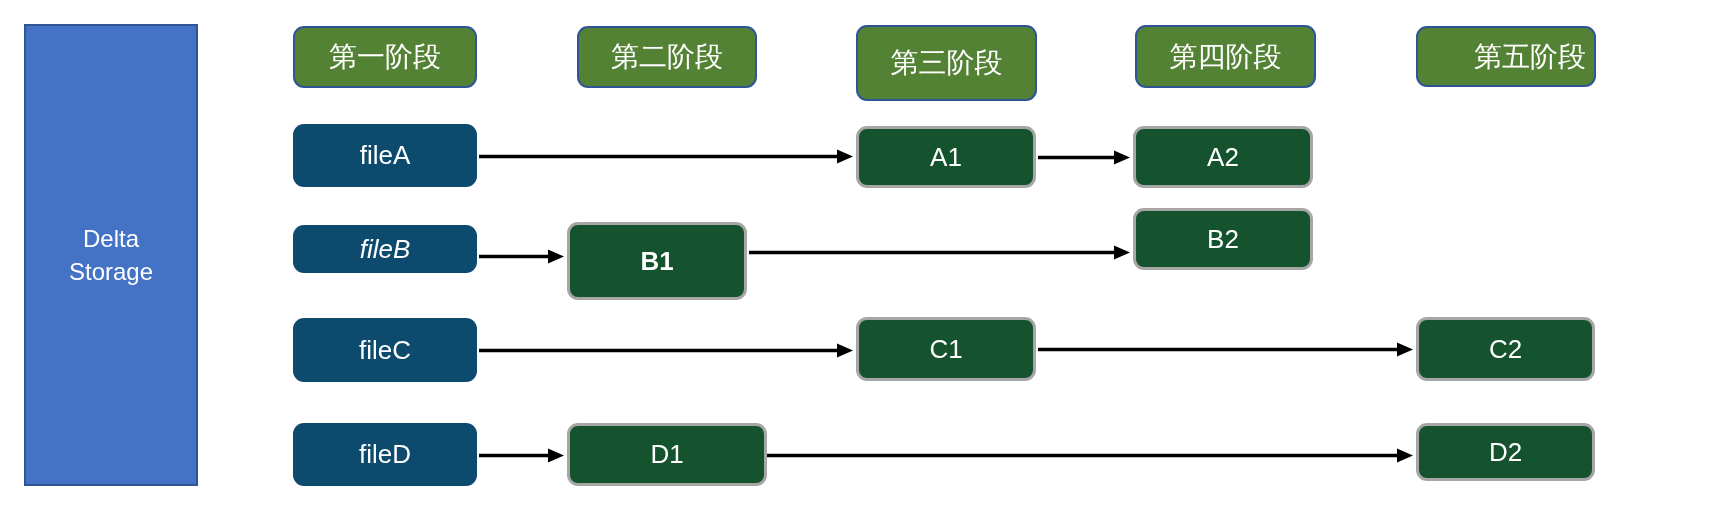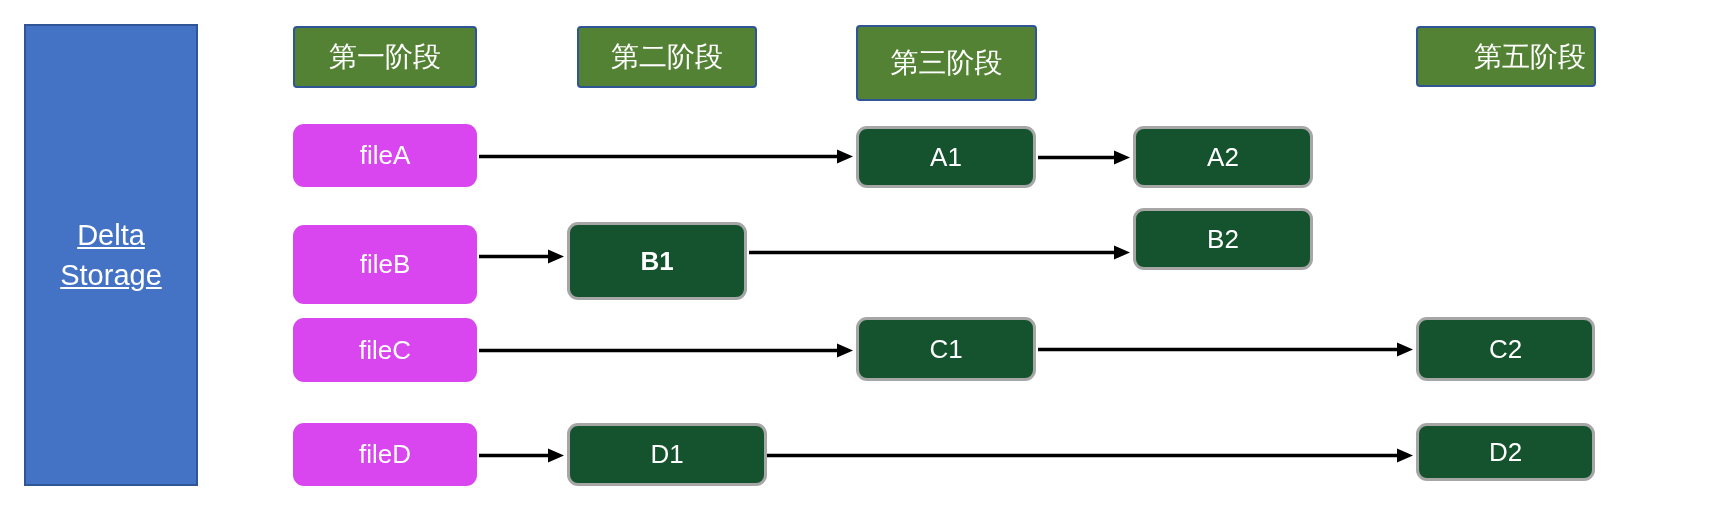--- a/index.html
+++ b/index.html
@@ -21,33 +21,32 @@
     align-items: center;
     justify-content: center;
     box-sizing: border-box;
     color: #ffffff;
     text-align: center;
     user-select: none;
   }
   .storage-box {
     background: #4472C4;
     border: 2px solid #2F5597;
-    font-size: 29px;
+    font-size: 24px;
     line-height: 1.38;
     padding: 0 18px;
-    text-decoration: underline;
   }
   .stage-box {
     background: #548235;
     border: 2.5px solid #2F5597;
-    border-radius: 4px;
+    border-radius: 11px;
     font-size: 28px;
   }
   .file-box {
-    background: #d946ef;
+    background: #0c4a6e;
     border-radius: 11px;
     font-size: 26px;
   }
   .version-box {
     background: #14532d;
     border: 3px solid #A6A6A6;
     border-radius: 11px;
     font-size: 26px;
   }
   .arrow-layer {
@@ -92,23 +91,24 @@
         <polygon points="548,448.5 564,455.5 548,462.5" fill="#000000"></polygon>
       </g>
       <g>
         <line x1="749" y1="455.5" x2="1400" y2="455.5" stroke="#000000" stroke-width="3.5"></line>
         <polygon points="1397,448.5 1413,455.5 1397,462.5" fill="#000000"></polygon>
       </g>
     </svg>
 <div class="node stage-box" style="left: 293px; top: 26px; width: 184px; height: 62px;">第一阶段</div>
     <div class="node stage-box" style="left: 577px; top: 26px; width: 180px; height: 62px;">第二阶段</div>
     <div class="node stage-box" style="left: 856px; top: 10px; width: 181px; height: 76px; margin-top: 15px;">第三阶段</div>
+    <div class="node stage-box" style="left: 1135px; top: 25px; width: 181px; height: 63px;">第四阶段</div>
     <div class="node stage-box" style="left: 1416px; top: 26px; width: 180px; height: 61px; padding-left: 48px;">第五阶段</div>
     <div class="node file-box" style="left: 293px; top: 124px; width: 184px; height: 63px;">fileA</div>
-    <div class="node file-box" style="left: 293px; top: 225px; width: 184px; height: 79px;">fileB</div>
+    <div class="node file-box" style="left: 293px; top: 225px; width: 184px; height: 48px; font-style: italic;">fileB</div>
     <div class="node file-box" style="left: 293px; top: 318px; width: 184px; height: 64px;">fileC</div>
     <div class="node file-box" style="left: 293px; top: 423px; width: 184px; height: 63px;">fileD</div>
     <div class="node version-box" style="left: 856px; top: 126px; width: 180px; height: 62px;">A1</div>
     <div class="node version-box" style="left: 567px; top: 222px; width: 180px; height: 78px; font-weight: bold;">B1</div>
     <div class="node version-box" style="left: 856px; top: 317px; width: 180px; height: 64px; text-align: center;">C1</div>
     <div class="node version-box" style="left: 567px; top: 423px; width: 200px; height: 63px;">D1</div>
     <div class="node version-box" style="left: 1133px; top: 126px; width: 180px; height: 62px;">A2</div>
     <div class="node version-box" style="left: 1133px; top: 208px; width: 180px; height: 62px;">B2</div>
     <div class="node version-box" style="left: 1416px; top: 317px; width: 179px; height: 64px;">C2</div>
     <div class="node version-box" style="left: 1416px; top: 423px; width: 179px; height: 58px;">D2</div>

